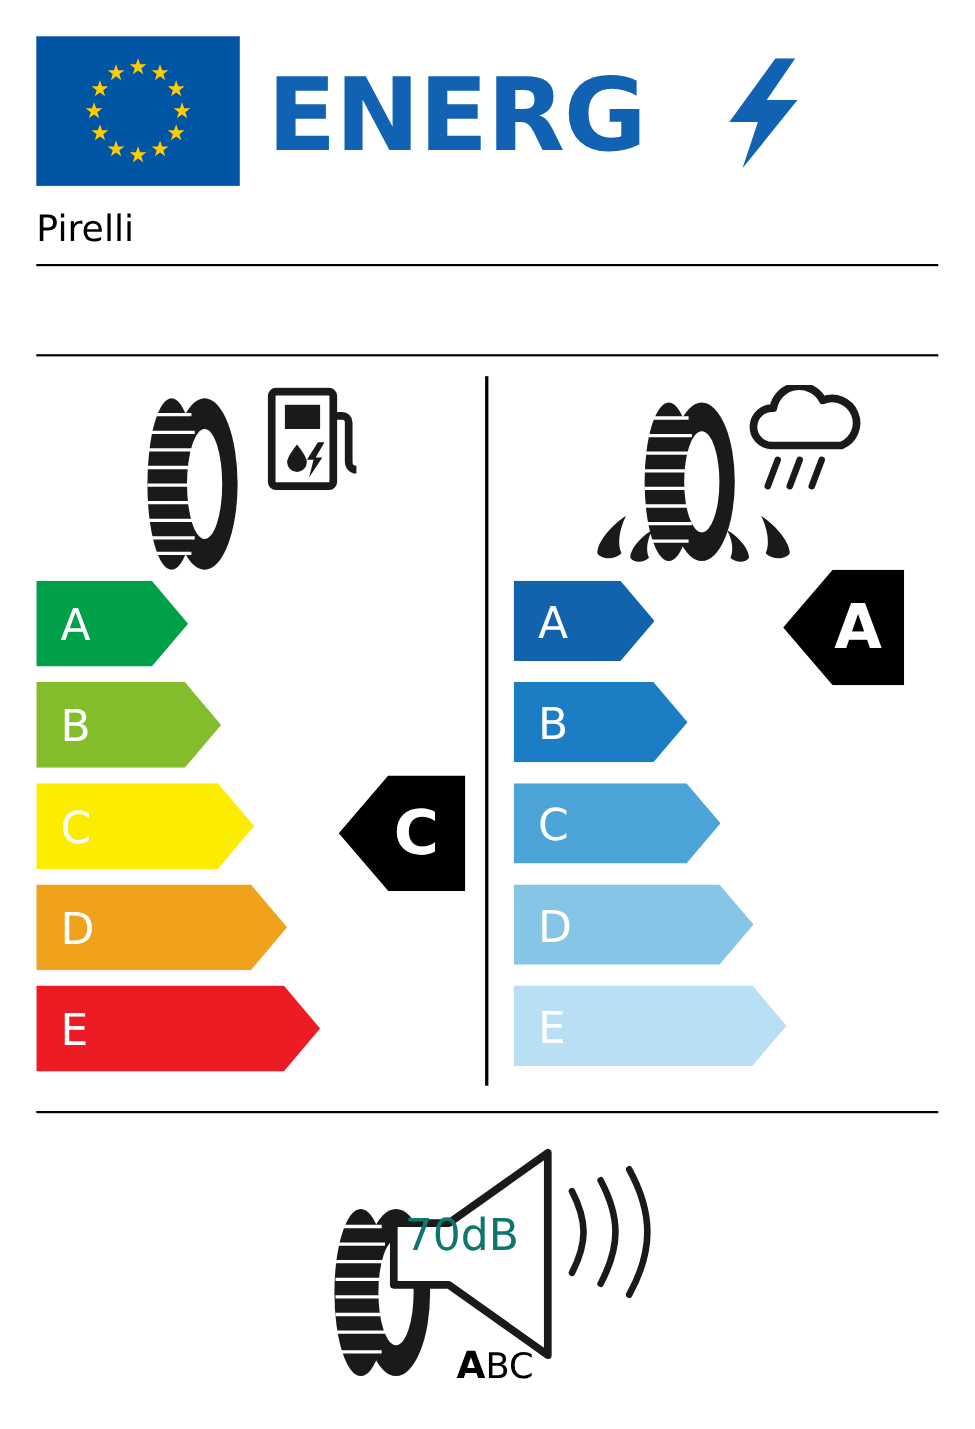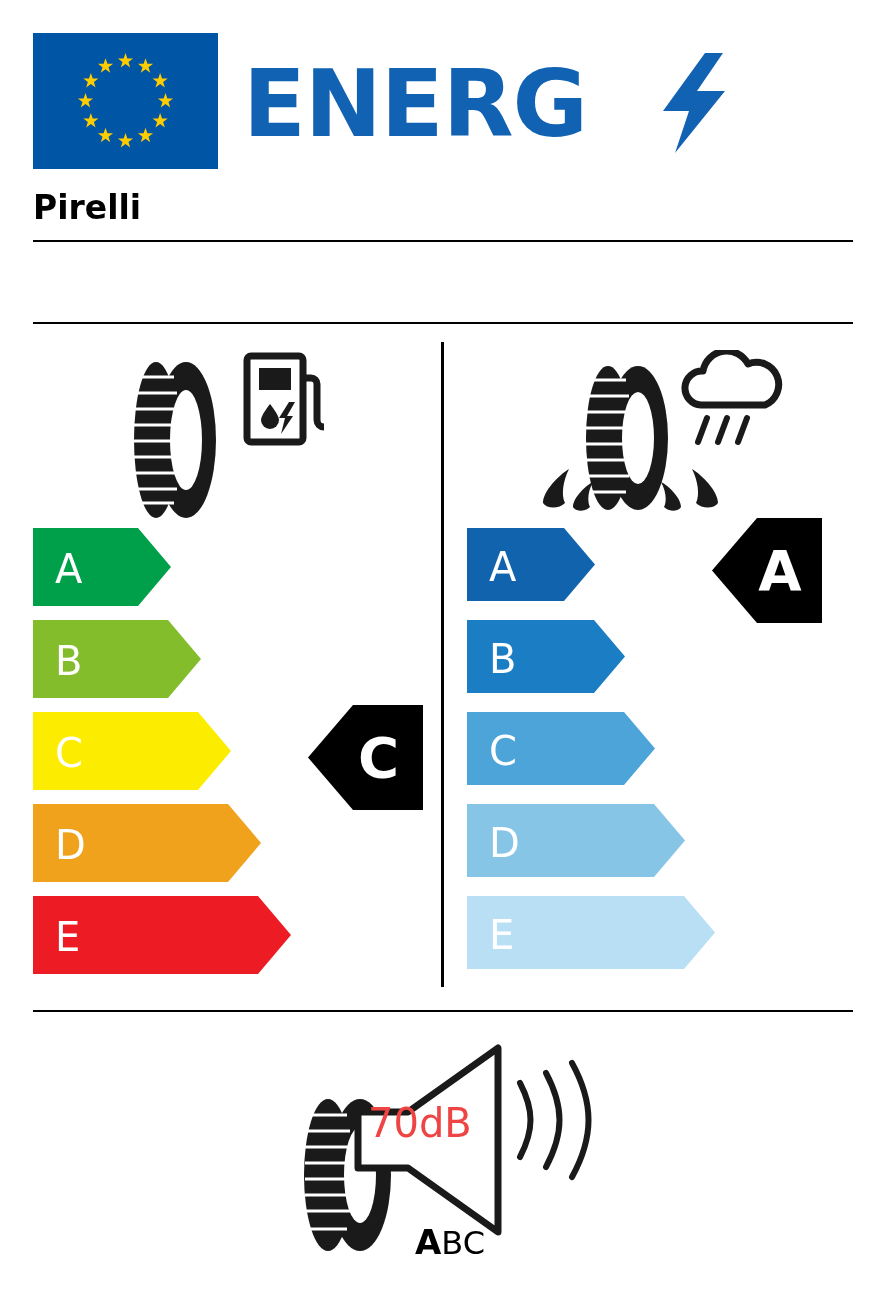--- a/index.html
+++ b/index.html
@@ -59,21 +59,21 @@
     width: 80px;
     height: 100px;
   }
 
   
   .brand {
     position: absolute;
     left: 33px;
     top: 188px;
     font-size: 33px;
-    font-weight: 700;
+    font-weight: 400;
     color: #000;
   }
   .rule {
     position: absolute;
     background: #000;
   }
   .rule-brand   { left: 33px; top: 240px;  width: 820px; height: 2px; }
   .rule-top     { left: 33px; top: 322px;  width: 820px; height: 2px; }
   .rule-bottom  { left: 33px; top: 1010px; width: 820px; height: 2px; }
   .divider-v    { left: 441px; top: 342px; width: 3px;  height: 645px; }
@@ -115,21 +115,21 @@
   
   .icon-box { position: absolute; }
 
   
   .noise-db {
     position: absolute;
     left: 368px;
     top: 1100px;
     font-size: 40px;
     font-weight: 400;
-    color: #ef4444;
+    color: #0f766e;
   }
   .noise-class {
     position: absolute;
     left: 415px;
     top: 1222px;
     color: #000;
   }
   .noise-class .active {
     font-size: 34px;
     font-weight: 700;

